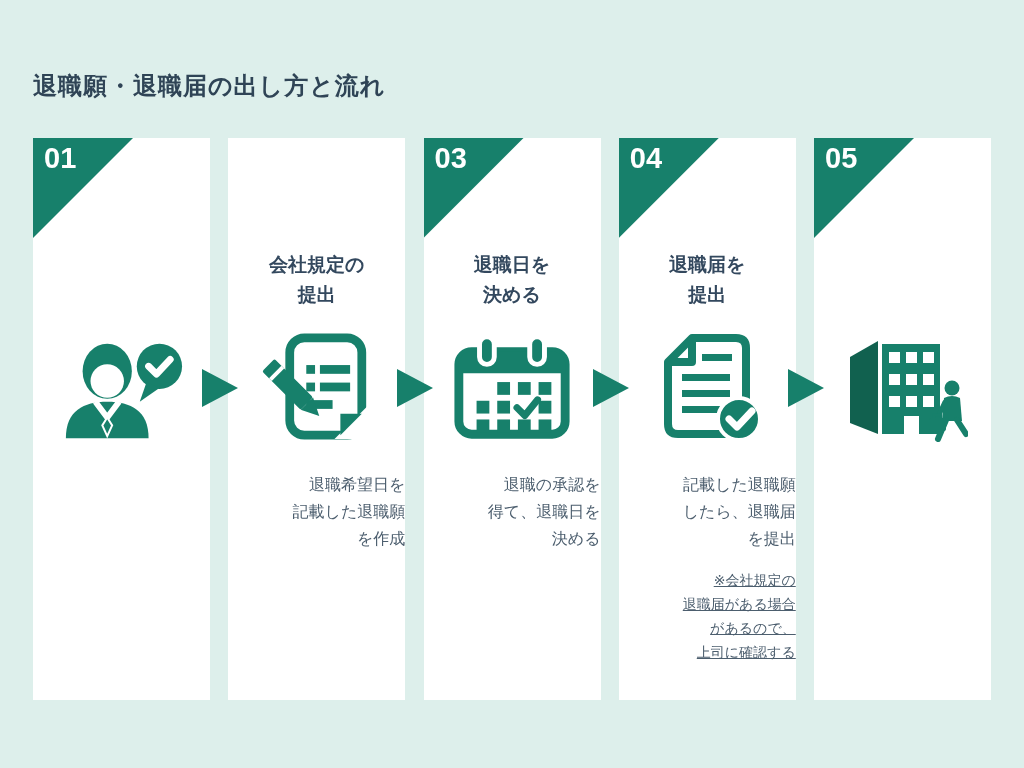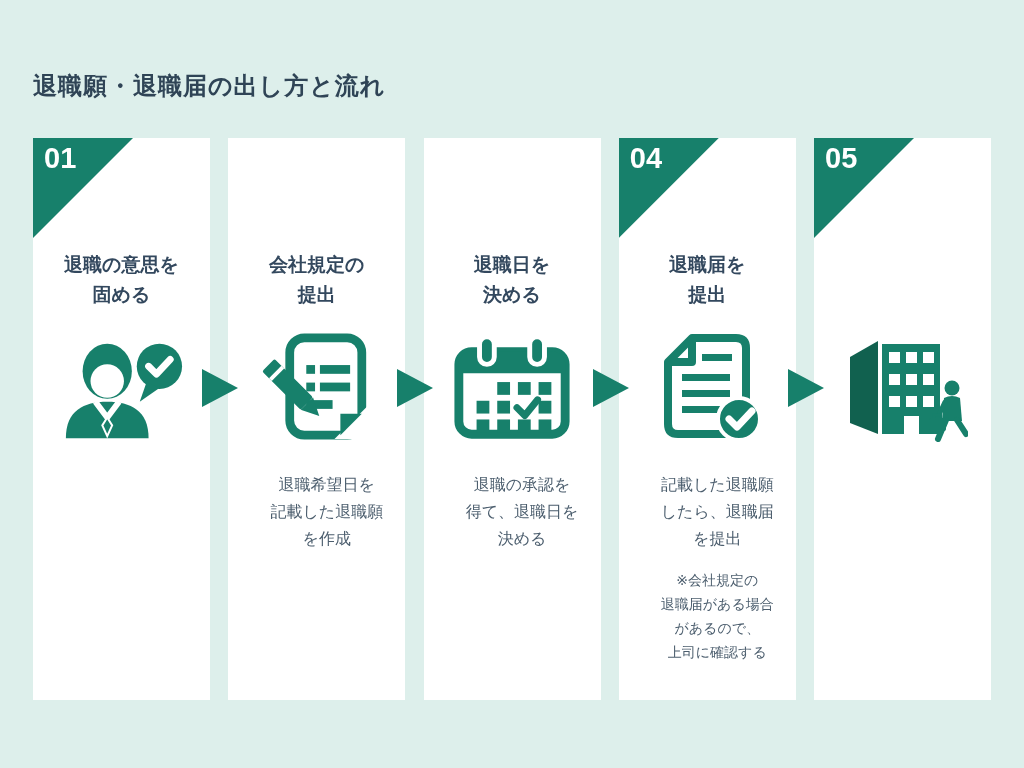--- a/index.html
+++ b/index.html
@@ -35,29 +35,29 @@
   .card-title{
     position:absolute;top:112px;left:0;width:100%;
     text-align:center;font-size:19px;font-weight:bold;
     line-height:30px;color:#33485E;white-space:pre-line;
   }
   .icon-box{
     position:absolute;top:192px;left:0;width:100%;height:112px;
     display:flex;align-items:center;justify-content:center;
   }
   .card-body{
-    position:absolute;top:333px;left:10px;width:100%;
-    text-align:center;
+    position:absolute;top:333px;left:0;width:100%;
+    text-align:right;
   }
   .card-desc{
     font-size:16px;line-height:27px;color:#4C5E6E;white-space:pre-line;
   }
   .card-note{
     margin-top:16px;
-    font-size:14px;line-height:24px;color:#4C5E6E;white-space:pre-line;
+    font-size:14px;line-height:24px;color:#4C5E6E;white-space:pre-line;text-decoration:underline;
   }
   .flow-arrow{
     position:absolute;top:231px;width:36px;height:38px;
     background:#17806B;
     clip-path:polygon(0 0,100% 50%,0 100%);
   }
   .flow-arrow.a1{left:169px;}
   .flow-arrow.a2{left:364px;}
   .flow-arrow.a3{left:560px;}
   .flow-arrow.a4{left:755px;}
@@ -66,22 +66,20 @@
 <body>
 
 <h1 class="page-title">退職願・退職届の出し方と流れ</h1>
 
 <div class="steps">
 
   <div class="card">
     <div class="corner">
       <span class="num">01</span>
     </div>
-    <div class="card-title">退職の意思を
-固める</div>
     <div class="icon-box">
       <svg width="128" height="106" viewBox="0 0 130 106">
 
         <circle cx="103" cy="33" r="23" fill="#17806B"></circle>
         <path d="M90,49 L83,69 L103,55 Z" fill="#17806B"></path>
         <path d="M92,33 l8,8 l14,-15" fill="none" stroke="#FFFFFF" stroke-width="7" stroke-linecap="round" stroke-linejoin="round"></path>
 
         <ellipse cx="50" cy="38" rx="25" ry="28" fill="#17806B"></ellipse>
         <ellipse cx="50" cy="48" rx="17" ry="17" fill="#FFFFFF"></ellipse>
         <path d="M8,106 C8,78 26,69 50,69 C74,69 92,78 92,106 Z" fill="#17806B"></path>
@@ -118,20 +116,23 @@
       </svg>
     </div>
     <div class="card-body">
       <div class="card-desc">退職希望日を
 記載した退職願
 を作成</div>
     </div>
   </div>
 
   <div class="card">
+    <div class="corner">
+      <span class="num">03</span>
+    </div>
     <div class="card-title">退職日を
 決める</div>
     <div class="icon-box">
       <svg width="124" height="110" viewBox="0 0 126 110">
         <rect x="9" y="20" width="108" height="84" rx="13" fill="#FFFFFF" stroke="#17806B" stroke-width="9"></rect>
         <path d="M22,20 h82 a13,13 0 0 1 13,13 v9 H9 v-9 a13,13 0 0 1 13,-13 Z" fill="#17806B"></path>
         <rect x="30" y="5" width="15" height="28" rx="7.5" fill="#17806B" stroke="#FFFFFF" stroke-width="5"></rect>
         <rect x="81" y="5" width="15" height="28" rx="7.5" fill="#17806B" stroke="#FFFFFF" stroke-width="5"></rect>
 
         <rect x="48" y="51" width="13" height="13" fill="#17806B"></rect>

